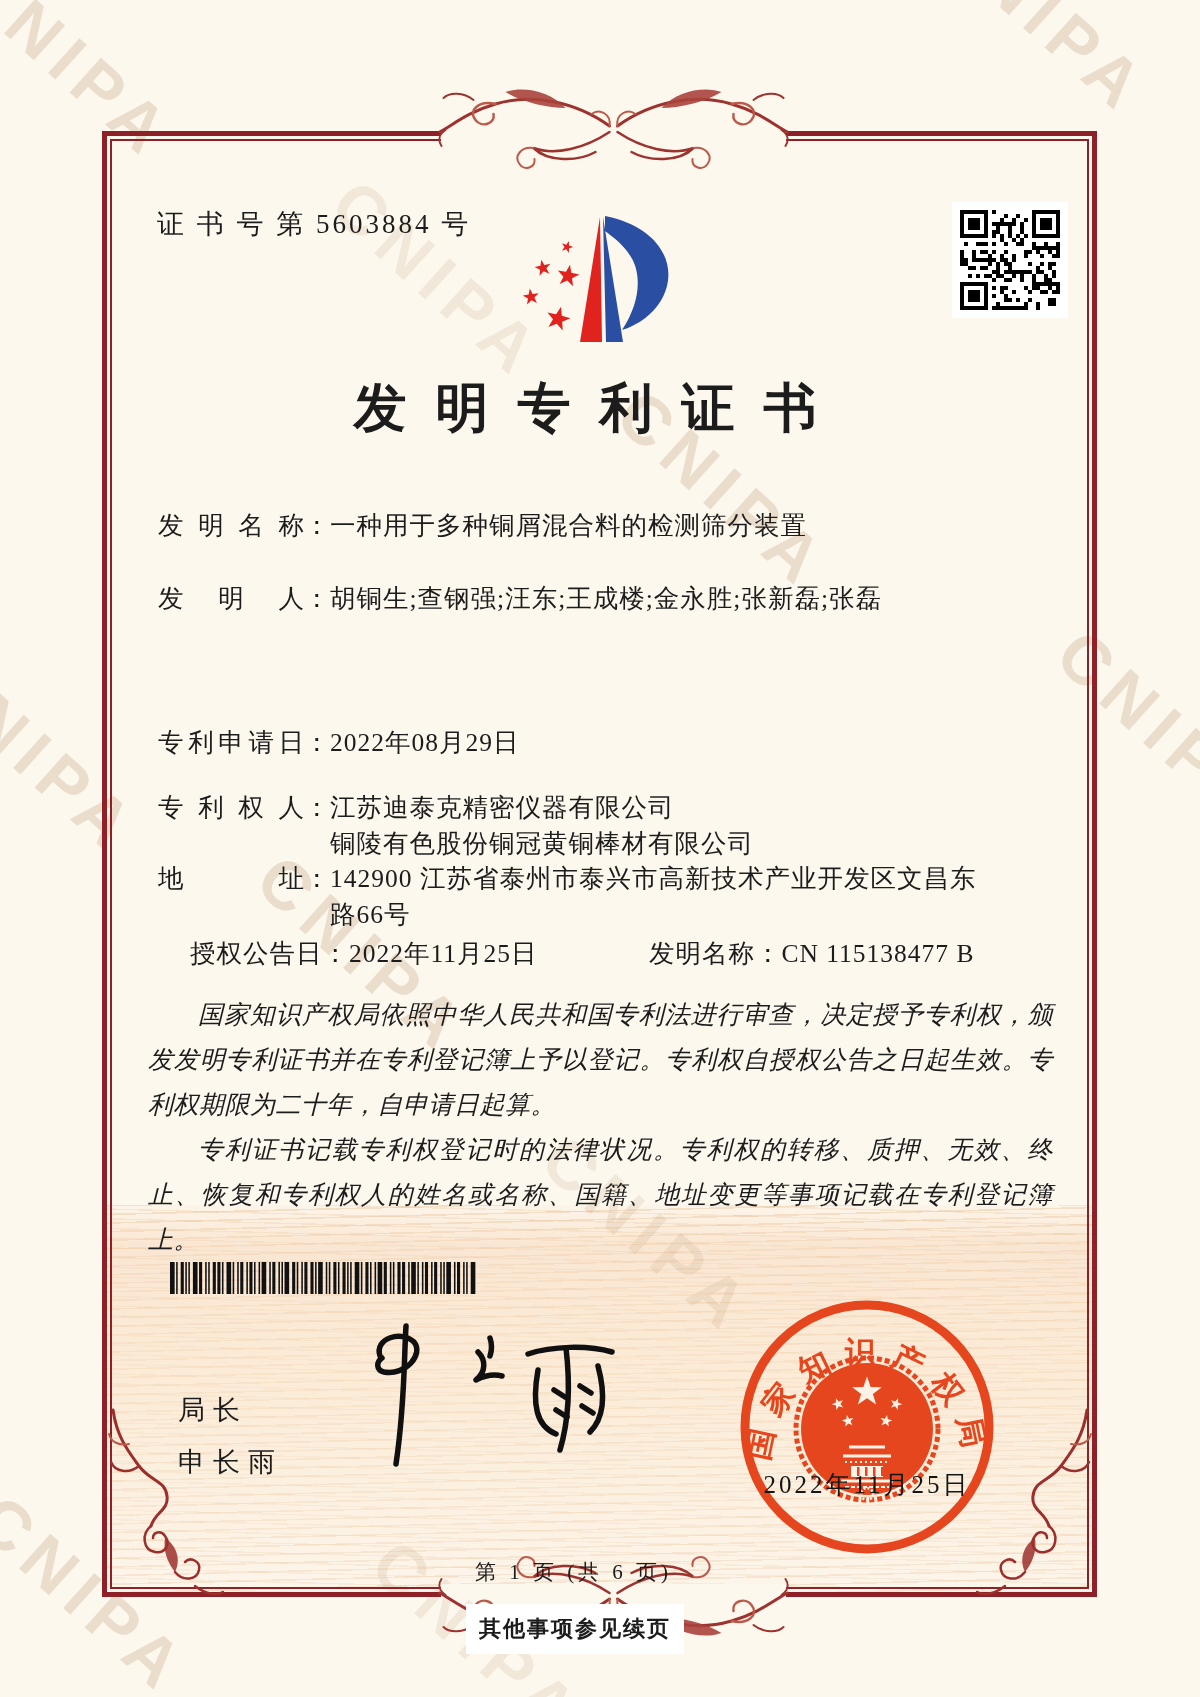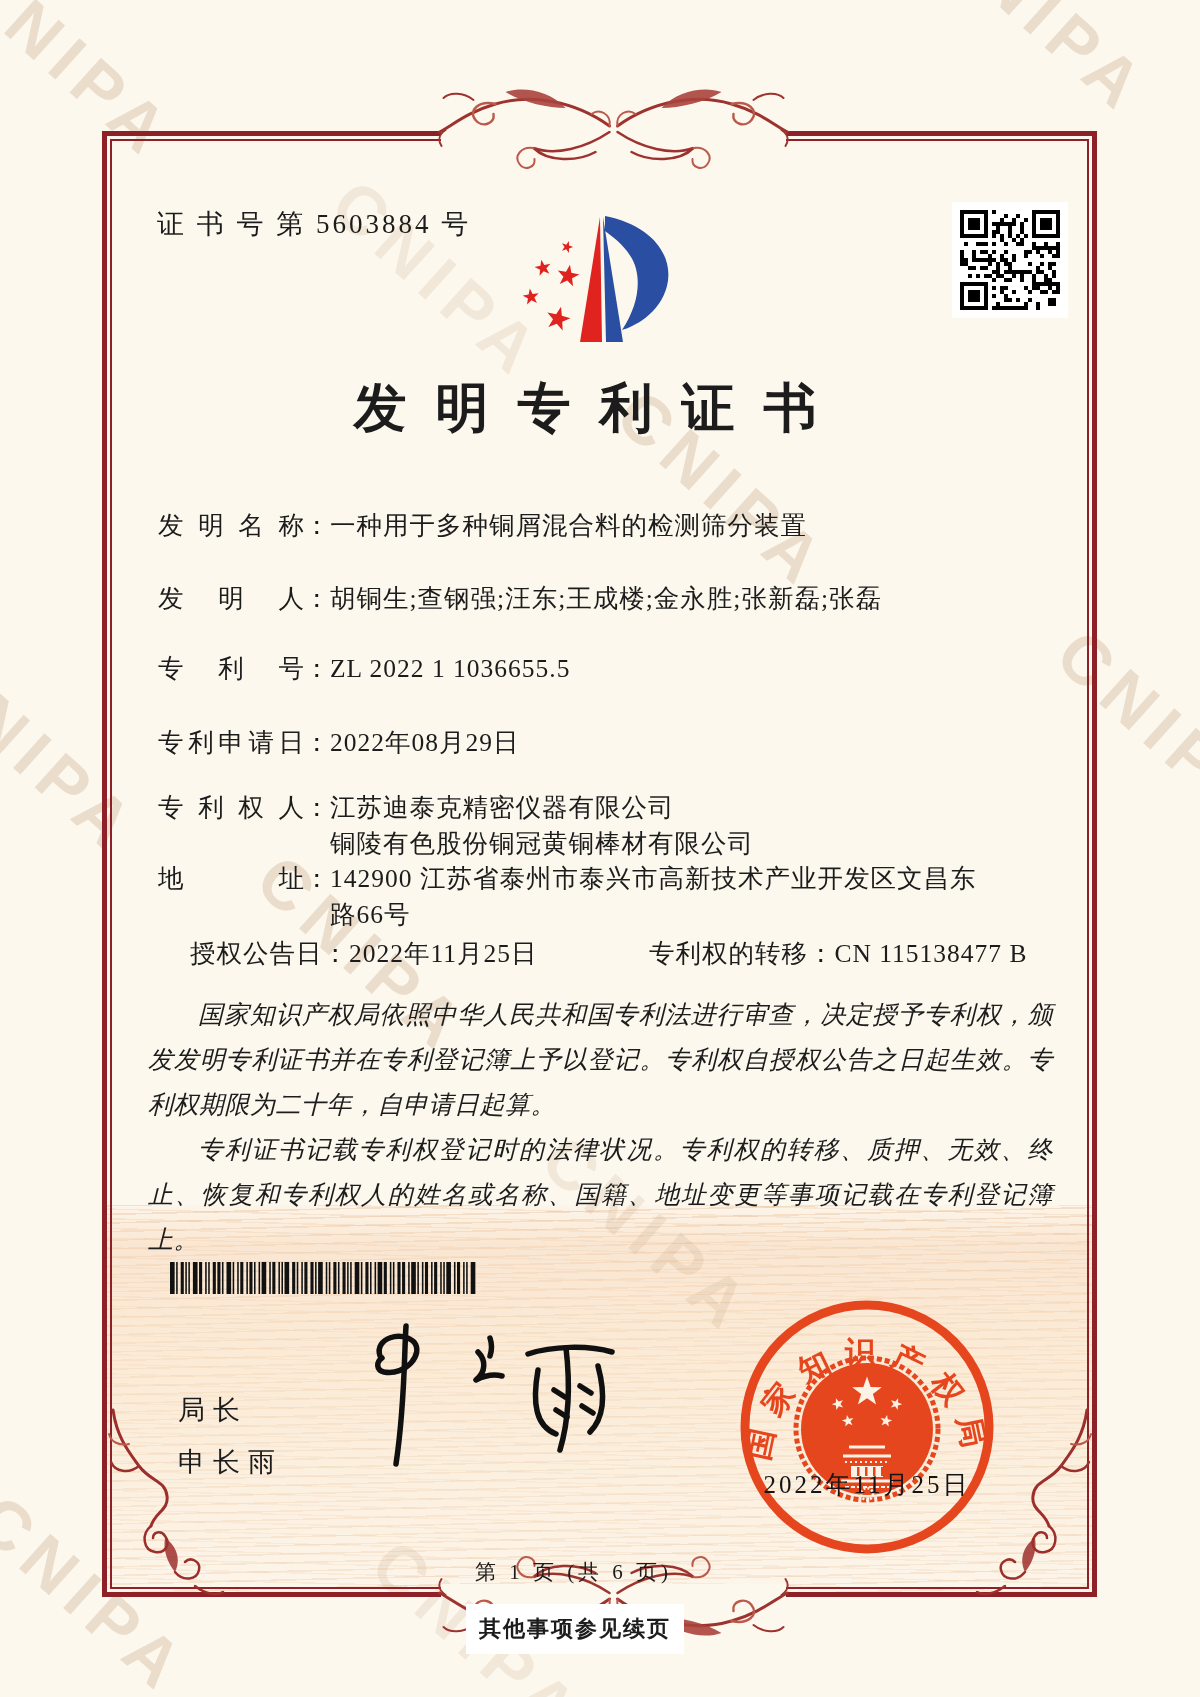--- a/index.html
+++ b/index.html
@@ -430,35 +430,32 @@
   </div>
 
   <div class="doc-title">发明专利证书</div>
 
   <div class="frow" style="top:509px">
     <span class="flabel">发明名称</span><span class="fcolon">：</span><span class="fvalue">一种用于多种铜屑混合料的检测筛分装置</span>
   </div>
   <div class="frow" style="top:582px">
     <span class="flabel">发明人</span><span class="fcolon">：</span><span class="fvalue">胡铜生;查钢强;汪东;王成楼;金永胜;张新磊;张磊</span>
   </div>
-  <div class="frow" style="top:652px">
-    <span class="flabel">专利号</span><span class="fcolon">：</span><span class="fvalue">ZL 2022 1 1036655.5</span>
-  </div>
   <div class="frow" style="top:726px">
     <span class="flabel">专利申请日</span><span class="fcolon">：</span><span class="fvalue">2022年08月29日</span>
   </div>
   <div class="frow" style="top:790px">
     <span class="flabel" style="line-height:36px">专利权人</span><span class="fcolon" style="line-height:36px">：</span><span class="fvalue-block"><span class="vline">江苏迪泰克精密仪器有限公司</span><span class="vline">铜陵有色股份铜冠黄铜棒材有限公司</span></span>
   </div>
   <div class="frow" style="top:861px">
     <span class="flabel" style="line-height:36px">地址</span><span class="fcolon" style="line-height:36px">：</span><span class="fvalue-block"><span class="vline">142900 江苏省泰州市泰兴市高新技术产业开发区文昌东</span><span class="vline">路66号</span></span>
   </div>
   <div class="frow" style="top:937px">
     <span class="glabel">授权公告日：</span><span class="fvalue">2022年11月25日</span>
-    <span class="grant2"><span class="glabel">专利权的转移：</span><span class="fvalue">CN 115138477 B</span></span>
+    <span class="grant2"><span class="glabel">发明名称：</span><span class="fvalue">CN 115138477 B</span></span>
   </div>
 
   <div class="legal">
     <p>国家知识产权局依照中华人民共和国专利法进行审查，决定授予专利权，颁发发明专利证书并在专利登记簿上予以登记。专利权自授权公告之日起生效。专利权期限为二十年，自申请日起算。</p>
     <p>专利证书记载专利权登记时的法律状况。专利权的转移、质押、无效、终止、恢复和专利权人的姓名或名称、国籍、地址变更等事项记载在专利登记簿上。</p>
   </div>
 
   <div class="barcode">
     <svg id="barcode-svg" width="306" height="32" viewBox="0 0 306 32">
         <rect x="0" y="0" width="4.65" height="32" fill="#111"></rect>

